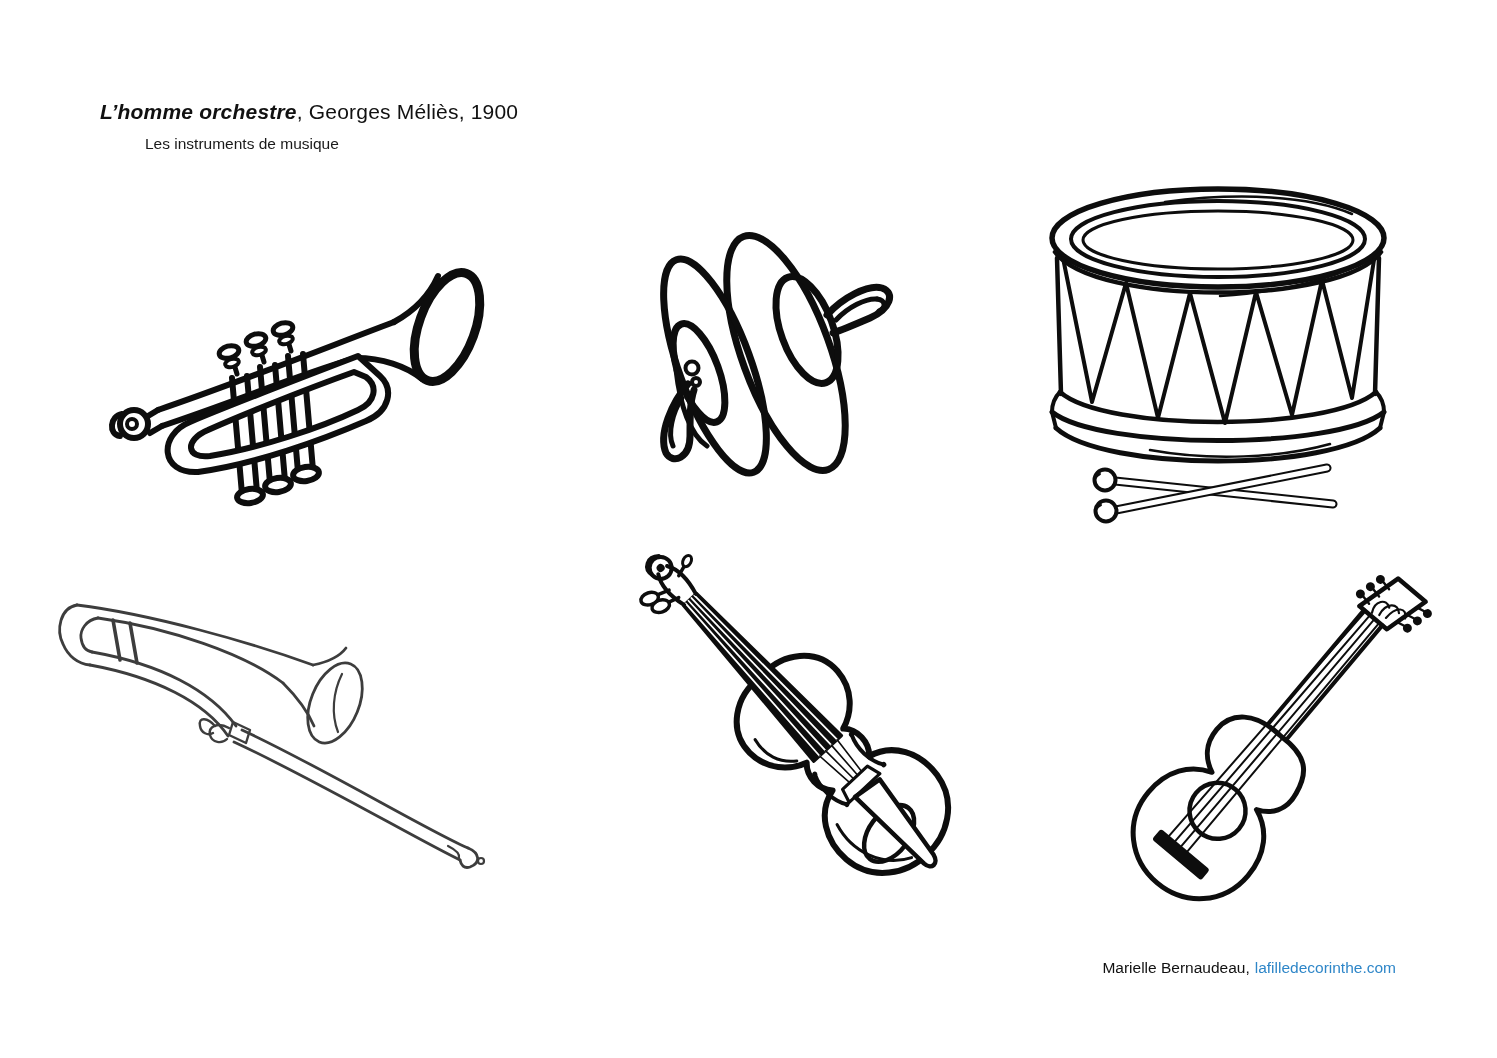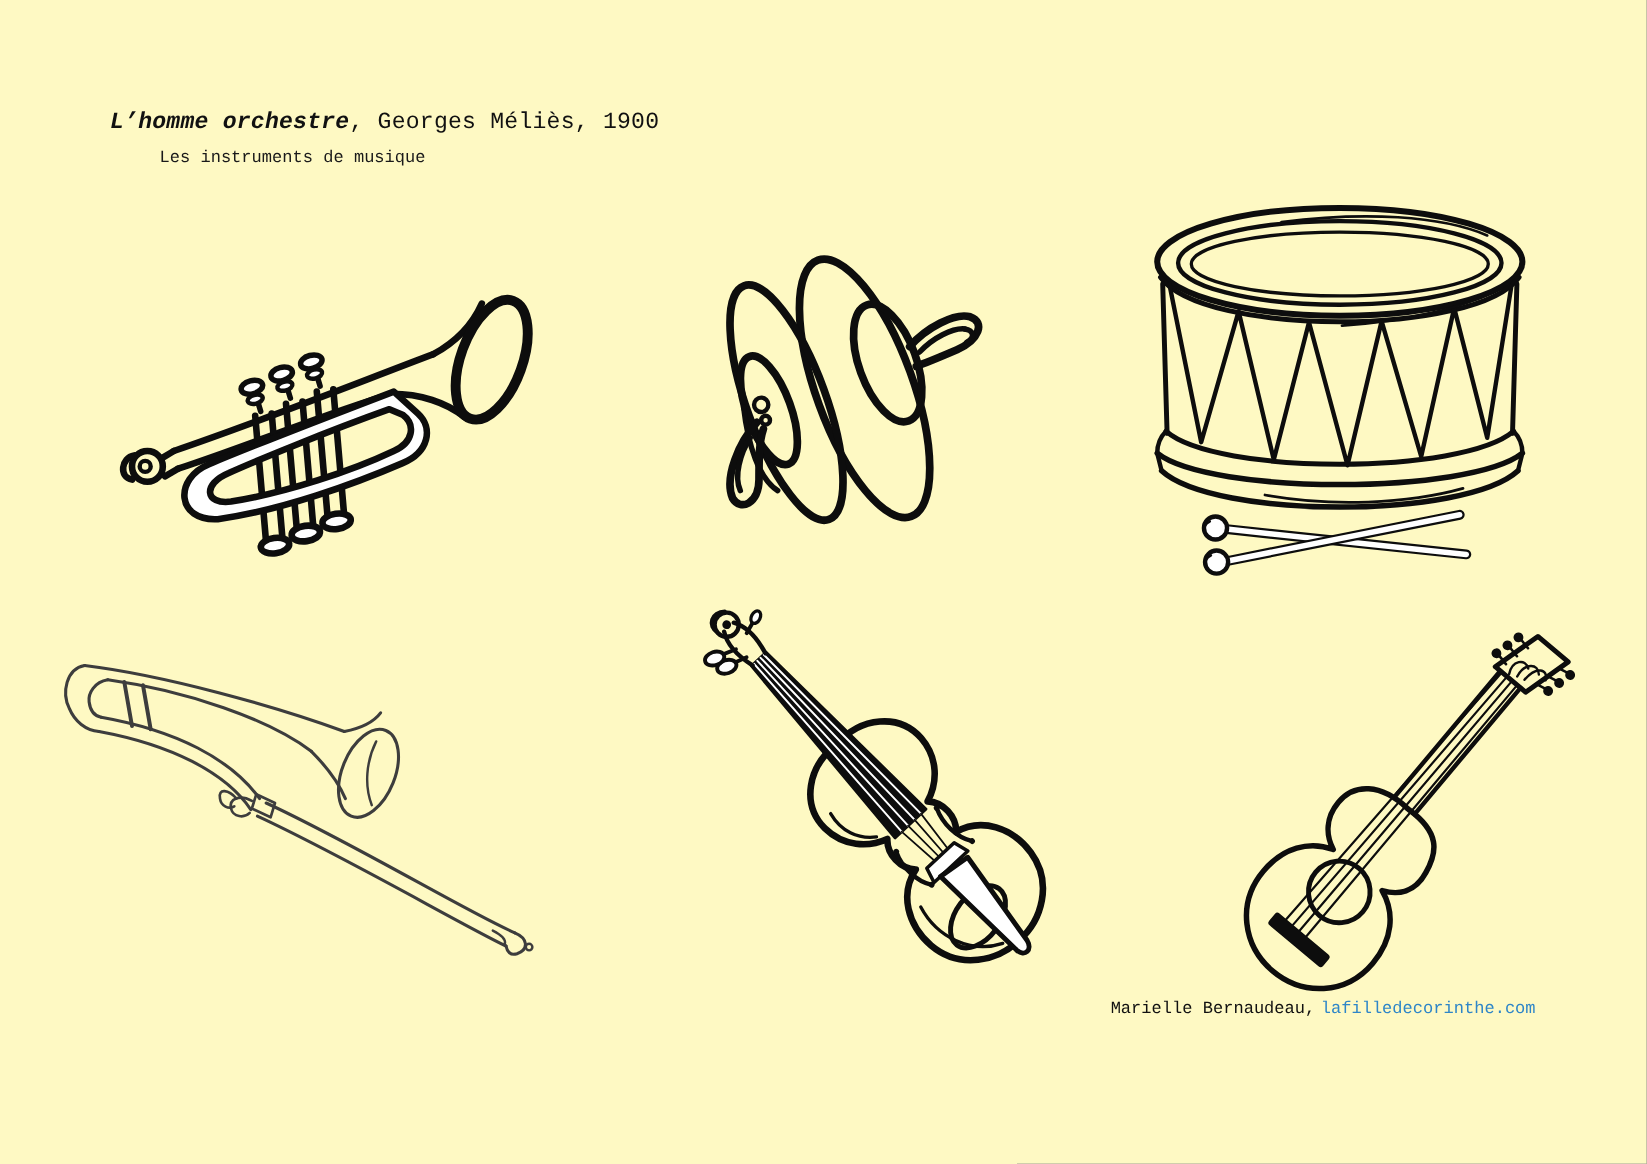--- a/index.html
+++ b/index.html
@@ -1,30 +1,30 @@
 <!DOCTYPE html>
 <html><head>
 <meta charset="utf-8">
 <style>
   * { margin:0; padding:0; box-sizing:border-box; }
   html,body { background:#888; }
   .page {
     position:relative; width:1497px; height:1058px;
-    background:#fef9c3; overflow:hidden;
-    font-family:Liberation Mono, monospace; color:#111;
+    background:#ffffff; overflow:hidden;
+    font-family:Liberation Sans, sans-serif; color:#111;
   }
   .title-block { position:absolute; left:100px; top:100px; }
   .title-line { font-size:21px; letter-spacing:0.2px; white-space:nowrap; }
   .title-main { font-weight:bold; font-style:italic; }
   .title-rest { font-weight:400; }
   .subtitle { margin-top:11px; font-size:15.5px; color:#1a1a1a;margin-left:45px; }
   .figure { position:absolute; }
   .figure svg { display:block; width:100%; height:100%; }
   .footer {
-    position:absolute; top:908px; right:101px;
+    position:absolute; top:959px; right:101px;
     font-size:15.5px; white-space:nowrap;
   }
   .footer .author { color:#111; margin-right:0.32em; }
   .footer a { text-decoration:none; }
 </style>
 </head>
 <body>
 
 <div class="page">
 

